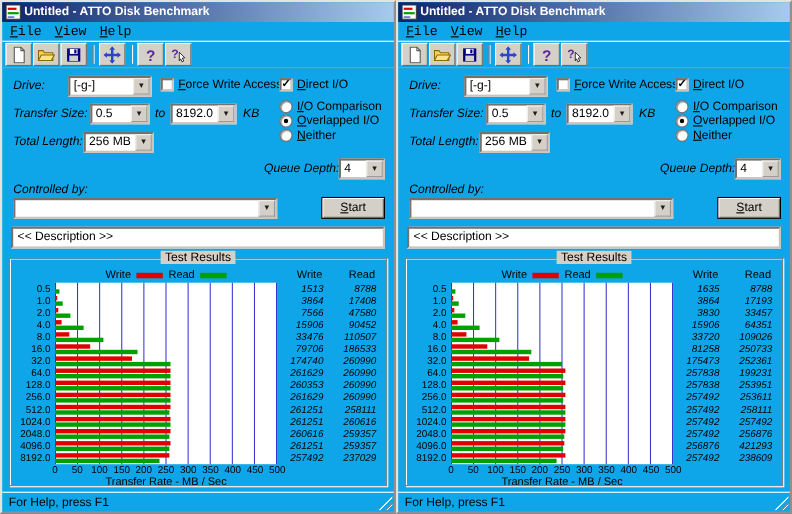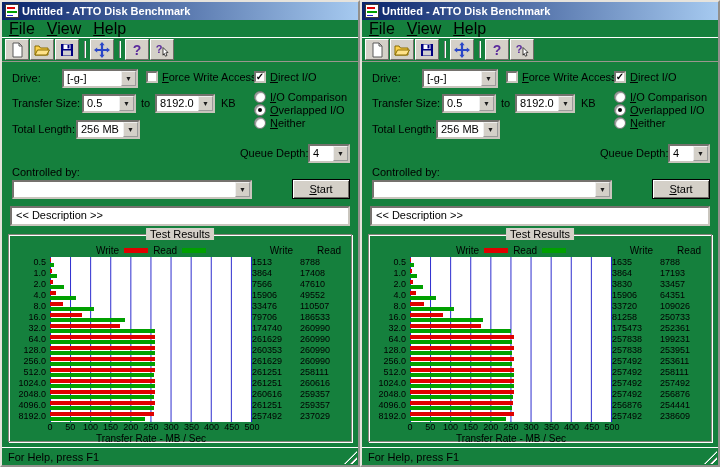--- a/index.html
+++ b/index.html
@@ -1,39 +1,39 @@
 <!DOCTYPE html>
 <html style="--write: #e00000; --read: #00a000; --grid: #2222cc;"><head>
 <meta charset="utf-8">
 <style>
   * { box-sizing: border-box; margin: 0; padding: 0; }
   html,body { width:720px; height:467px; }
   body { font-family:"Liberation Sans", sans-serif; background:#808080; overflow:hidden; }
   .desktop { display:flex; width:720px; height:467px; }
 
-  .window { width:360px; height:467px; background:#15803d; border:2px outset #e6e3dc;
+  .window { width:360px; height:467px; background:#0ea5e9; border:2px outset #e6e3dc;
             display:flex; flex-direction:column; position:relative; }
 
   .titlebar { height:18px; background:linear-gradient(to right,#0a246a,#a6caf0);
               display:flex; align-items:center; gap:3px; padding:0 3px; flex:none; }
   .title-text { color:#fff; font-size:11px; font-weight:bold; white-space:nowrap; }
   .app-icon { display:inline-flex; }
 
   .menubar { height:17px; display:flex; align-items:center; padding:0 1px; flex:none; }
-  .menu-item { display:inline-block; font-size:16px; padding:1px 6px; }
+  .menu-item { display:inline-block; font-size:12px; padding:1px 6px;font-family:Liberation Mono, monospace; }
   .accel::first-letter { text-decoration:underline; }
 
   .toolbar { height:25px; display:flex; align-items:center; padding:0 3px; flex:none;
              border-top:1px solid #fff; border-bottom:1px solid #9a968e; }
   .tbtn { width:24px; height:21px; display:flex; align-items:center; justify-content:center;
           background:#d4d0c8; border:1px solid; border-color:#fff #6f6d67 #6f6d67 #fff; margin-right:1px; }
   .tsep { width:2px; height:17px; border-left:1px solid #808080; border-right:1px solid #fff; margin:0 4px; }
 
   .client { position:relative; flex:1; font-size:11px; }
-  .lbl { position:absolute; font-size:11px; white-space:nowrap; }
+  .lbl { position:absolute; font-size:11px; white-space:nowrap;font-style:italic; }
   .inlbl { font-size:11px; white-space:nowrap; display:inline-block; }
 
   .combo { position:absolute; height:19px; background:#fff; border:2px inset #c9c5bd;
            display:flex; align-items:stretch; }
   .combo-val { flex:1; font-size:11px; line-height:14px; padding-left:3px; overflow:hidden; white-space:nowrap; }
   .combo-btn { width:15px; background:#d4d0c8; border:1px outset #efefef; font-size:7px;
                line-height:13px; text-align:center; color:#1c1c1c; }
 
   .checkrow,.radiorow { position:absolute; display:flex; align-items:center; gap:4px; }
   .checkbox { width:12px; height:12px; background:#fff; border:2px inset #c9c5bd;
@@ -71,21 +71,21 @@
   .ycol { width:38px; flex:none; }
   .ylab { height:11px; line-height:11px; font-size:9px; text-align:right; padding-right:4px; }
   .plot { flex:1; position:relative; background-color:#fff;
           background-image:linear-gradient(to right, var(--grid) 1px, transparent 1px);
           background-size:10% 100%; border-right:1px solid var(--grid); }
   .bar-row { height:11px; padding-top:1px; }
   .bar { height:4px; min-width:1px; }
   .bar.write { background:var(--write); margin-bottom:1px; }
   .bar.read { background:var(--read); }
   .numcol { width:48px; flex:none; }
-  .num { height:11px; line-height:11px; font-size:9px; padding-right:6px; }
+  .num { height:11px; line-height:11px; font-size:9px; text-align:right; padding-right:6px;font-style:italic; }
 
   .chart-ticks { display:flex; height:11px; }
   .ticks { flex:1; position:relative; }
   .tick { position:absolute; top:0; transform:translateX(-50%); font-size:9px; line-height:11px; }
   .chart-xlabel { display:flex; height:13px; }
   .xlabel { flex:1; text-align:center; font-size:10px; }
 
   .statusbar { height:18px; flex:none; border-top:1px solid #fff; display:flex; align-items:center;
                padding-left:6px; font-size:11px; position:relative; }
   .grip { position:absolute; right:1px; bottom:1px; width:13px; height:13px;
@@ -341,22 +341,22 @@
               <div class="num">261629</div>
               <div class="num">261251</div>
               <div class="num">261251</div>
               <div class="num">260616</div>
               <div class="num">261251</div>
               <div class="num">257492</div>
             </div>
           <div class="numcol">
               <div class="num">8788</div>
               <div class="num">17408</div>
-              <div class="num">47610</div>
-              <div class="num">49552</div>
+              <div class="num">47580</div>
+              <div class="num">90452</div>
               <div class="num">110507</div>
               <div class="num">186533</div>
               <div class="num">260990</div>
               <div class="num">260990</div>
               <div class="num">260990</div>
               <div class="num">260990</div>
               <div class="num">258111</div>
               <div class="num">260616</div>
               <div class="num">259357</div>
               <div class="num">259357</div>
@@ -653,21 +653,21 @@
               <div class="num">64351</div>
               <div class="num">109026</div>
               <div class="num">250733</div>
               <div class="num">252361</div>
               <div class="num">199231</div>
               <div class="num">253951</div>
               <div class="num">253611</div>
               <div class="num">258111</div>
               <div class="num">257492</div>
               <div class="num">256876</div>
-              <div class="num">254441</div>
+              <div class="num">421293</div>
               <div class="num">238609</div>
             </div>
         </div>
 
         <div class="chart-ticks">
           <div class="ysp"></div>
           <div class="ticks">
               <div class="tick" style="left: 0%;">0</div>
               <div class="tick" style="left: 10%;">50</div>
               <div class="tick" style="left: 20%;">100</div>

